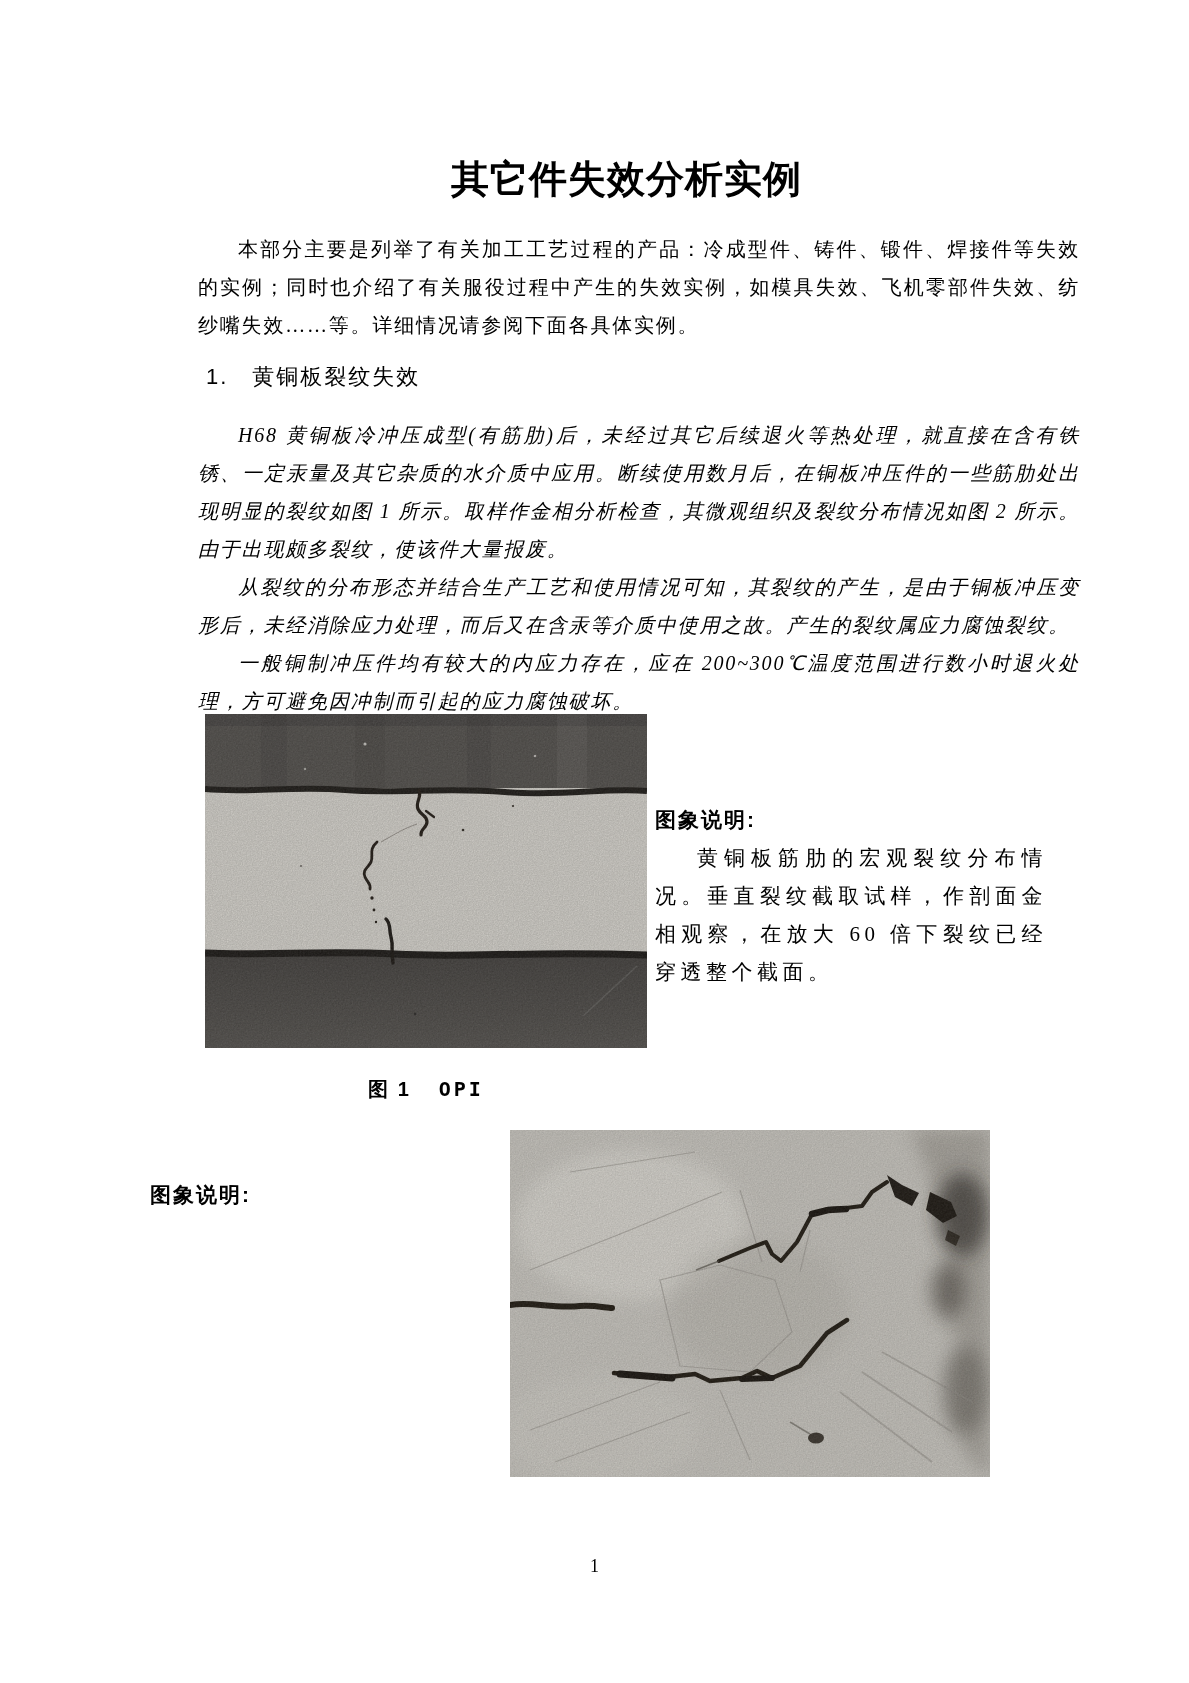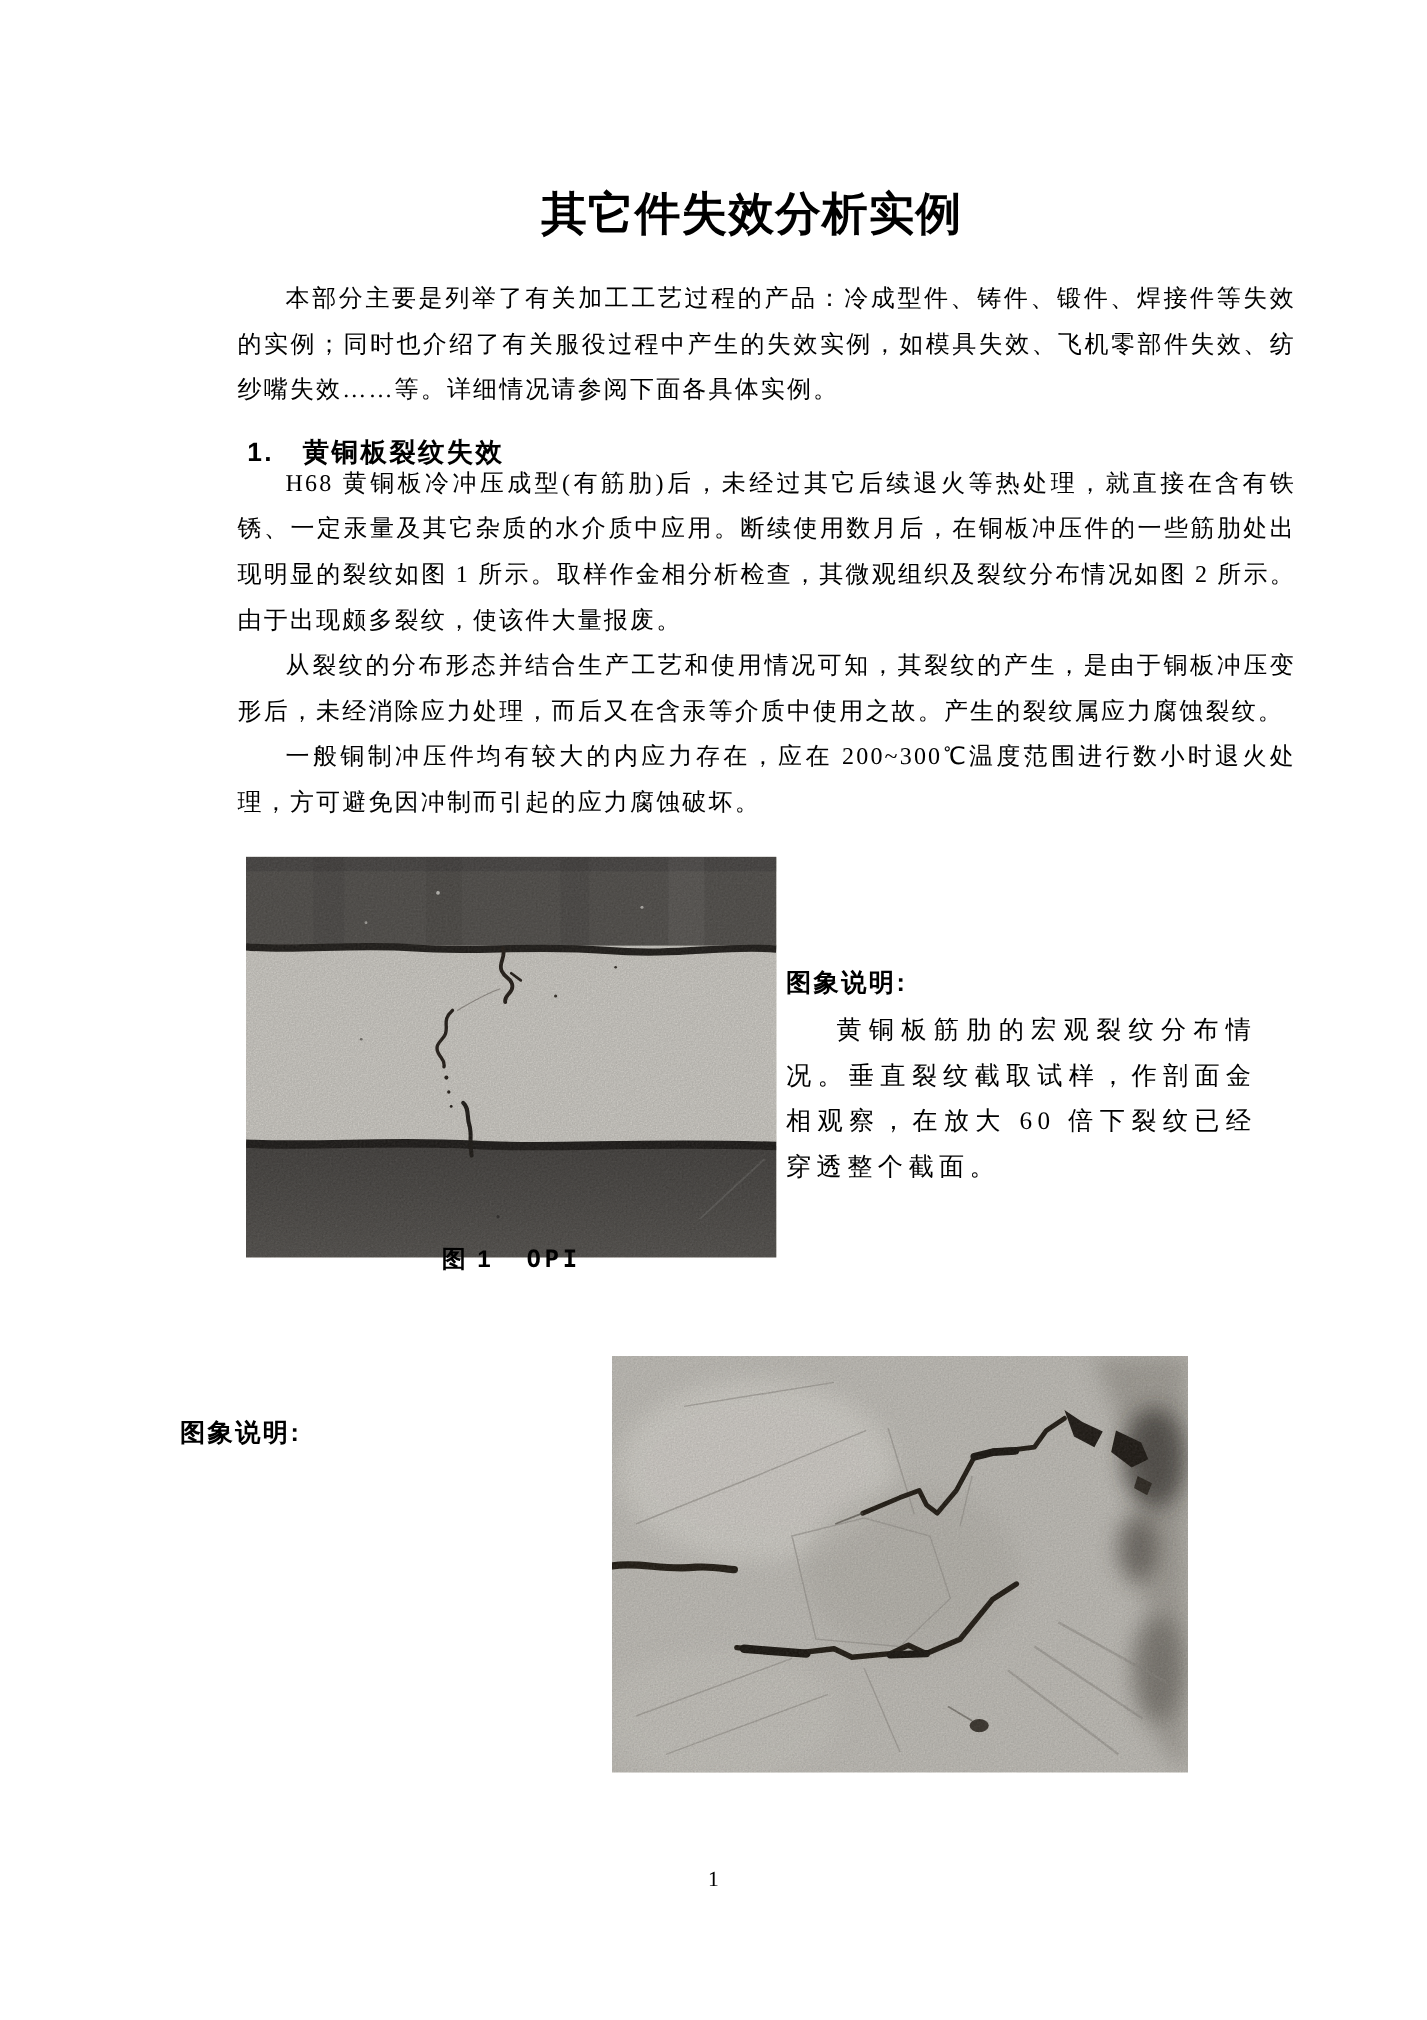--- a/index.html
+++ b/index.html
@@ -28,26 +28,26 @@
     line-height:38px;
     letter-spacing:1.8px;
     text-align:justify;
     margin-left:48px;
   }
   .indent { text-indent:2em; }
   .intro { top:230px; left:150px; width:882px; }
   .heading {
     top:362px; left:206px;
     font-family:"Liberation Sans", sans-serif;
-    font-weight:700;
+    font-weight:400;
     font-size:22px;
     line-height:30px;
     letter-spacing:2px;
   }
-  .bodyblock { top:384px; left:150px; width:882px; }
+  .bodyblock { top:416px; left:150px; width:882px;font-style:italic; }
   .figure { background:#d9d6cf; }
   .fig1 { top:714px; left:205px; width:442px; height:334px; }
   .fig2 { top:1130px; left:510px; width:480px; height:347px; }
   .figure svg { display:block; width:100%; height:100%; }
   .note {
     font-size:21px;
     line-height:38px;
     letter-spacing:4.5px;
     text-align:justify;
   }
@@ -59,21 +59,21 @@
     letter-spacing:2px;
     margin-top:40px;
   }
   .caption {
     font-family:"Liberation Sans", sans-serif;
     font-size:20px;
     font-weight:700;
     letter-spacing:2px;
     text-align:center;
   }
-  .cap1 { top:1036px; left:205px; width:442px; }
+  .cap1 { top:1076px; left:205px; width:442px; }
   .cap2 { top:1496px; left:510px; width:480px; }
   .caption .code {
     font-family:"DejaVu Sans Mono", monospace;
     margin-left:28px;
     letter-spacing:3px;
   }
   .pageno {
     top:1556px; left:0; width:1189px;
     text-align:center;
     font-size:18px;

